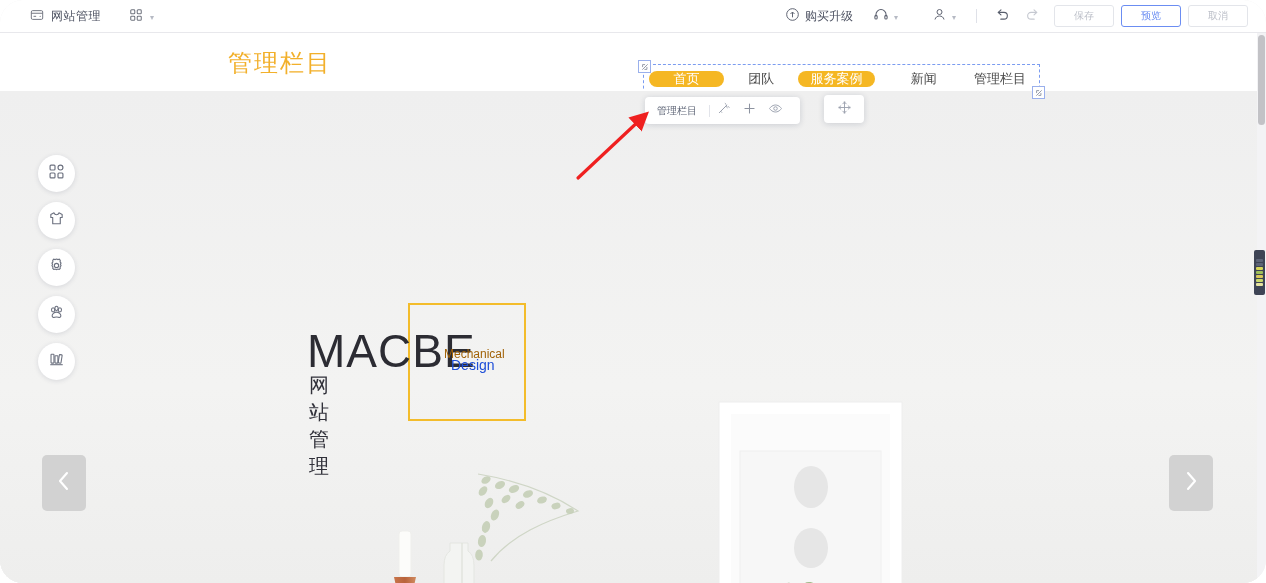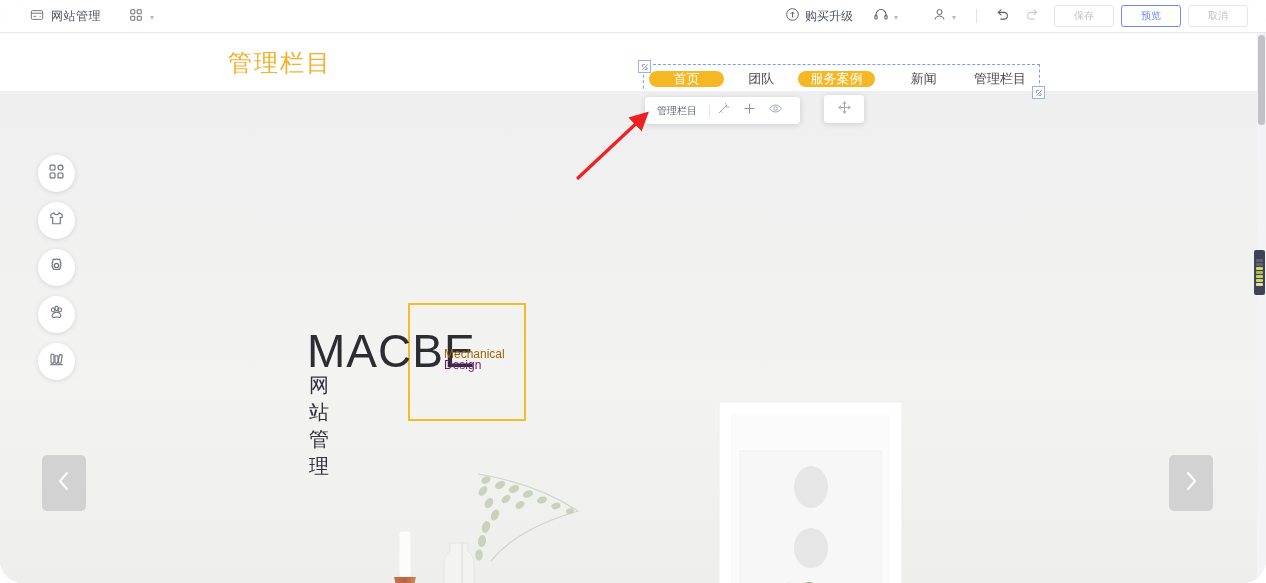--- a/index.html
+++ b/index.html
@@ -100,22 +100,22 @@
   }
   .logo-cn {
     position:absolute; left:2px; top:69px;
     font-size:20px; letter-spacing:5px; color:#31313a;
   }
   .logo-mech {
     position:absolute; left:137px; top:41px;
     font-size:12px; color:#a16207; line-height:20px;
   }
   .logo-design {
-    position:absolute; left:137px; top:52px;
-    font-size:12px; color:#701a75; line-height:20px;
+    position:absolute; left:144px; top:52px;
+    font-size:14px; color:#1d4ed8; line-height:20px;
   }
 
   .slider-arrow {
     position:absolute; width:44px; height:56px; background:#d2d2d2;
     border-radius:5px; display:flex; align-items:center; justify-content:center;
     cursor:pointer; z-index:4;
   }
   .slider-arrow.left { left:42px; top:364px; }
   .slider-arrow.right { right:45px; top:364px; }
 

